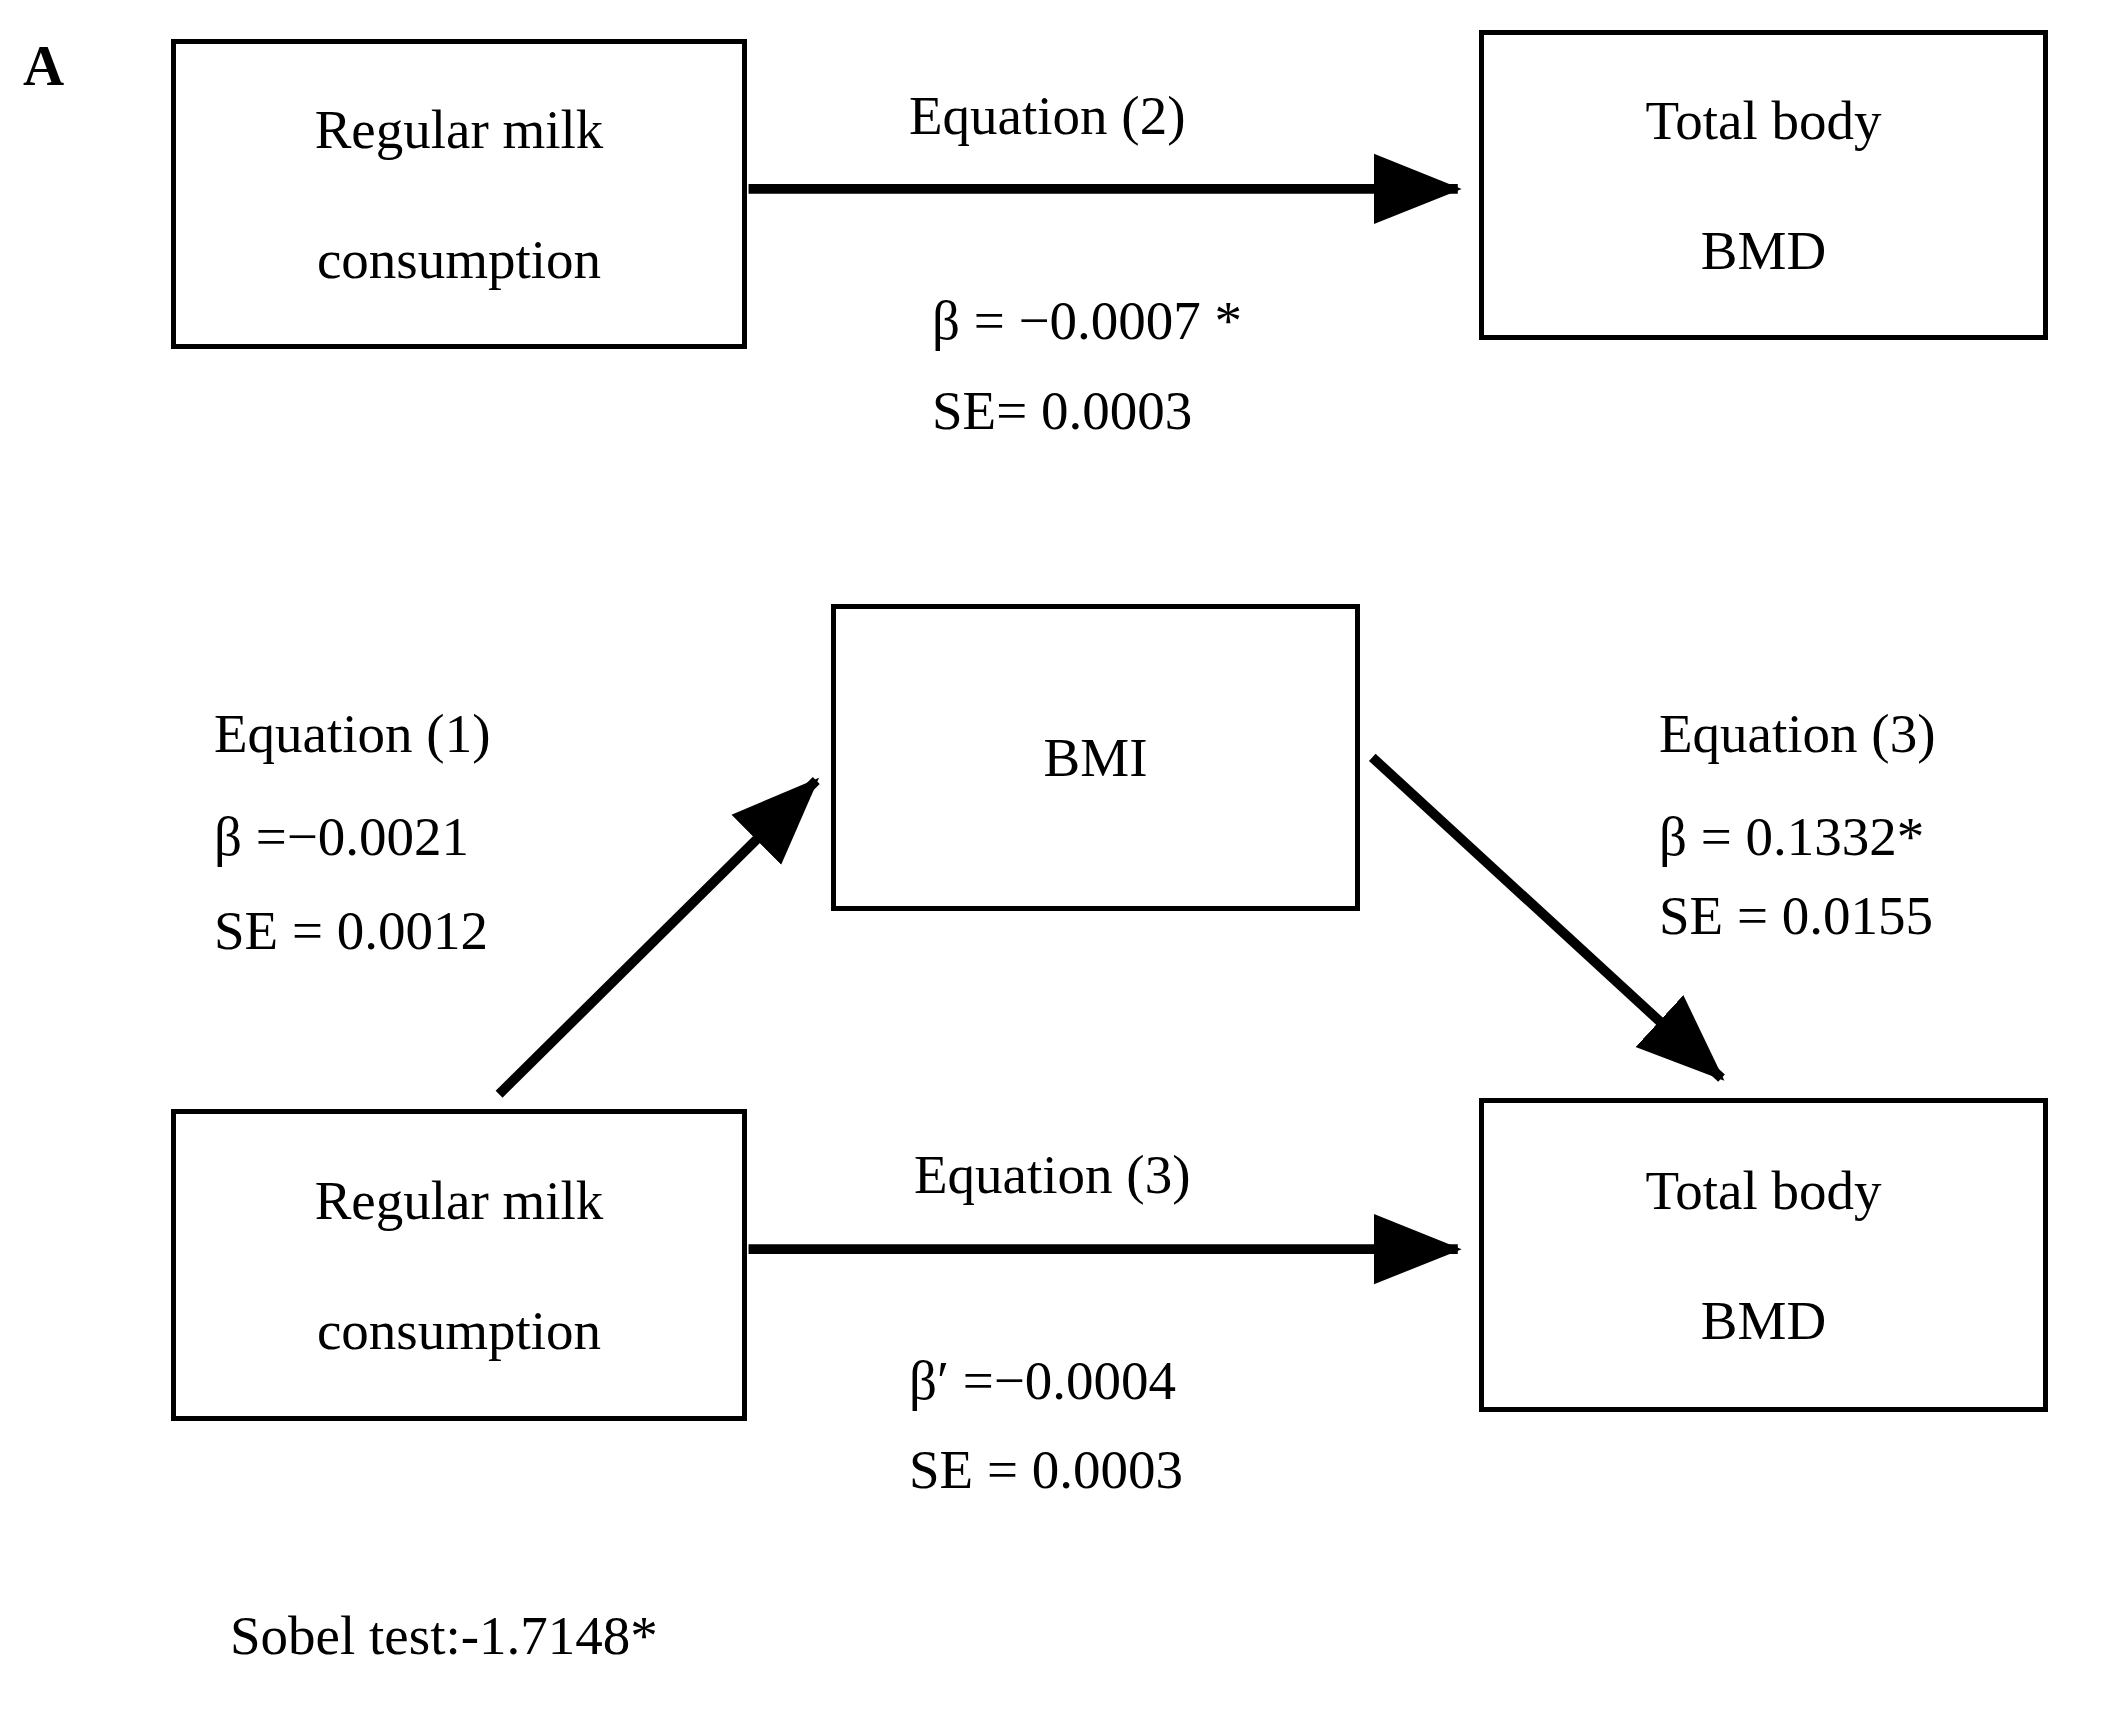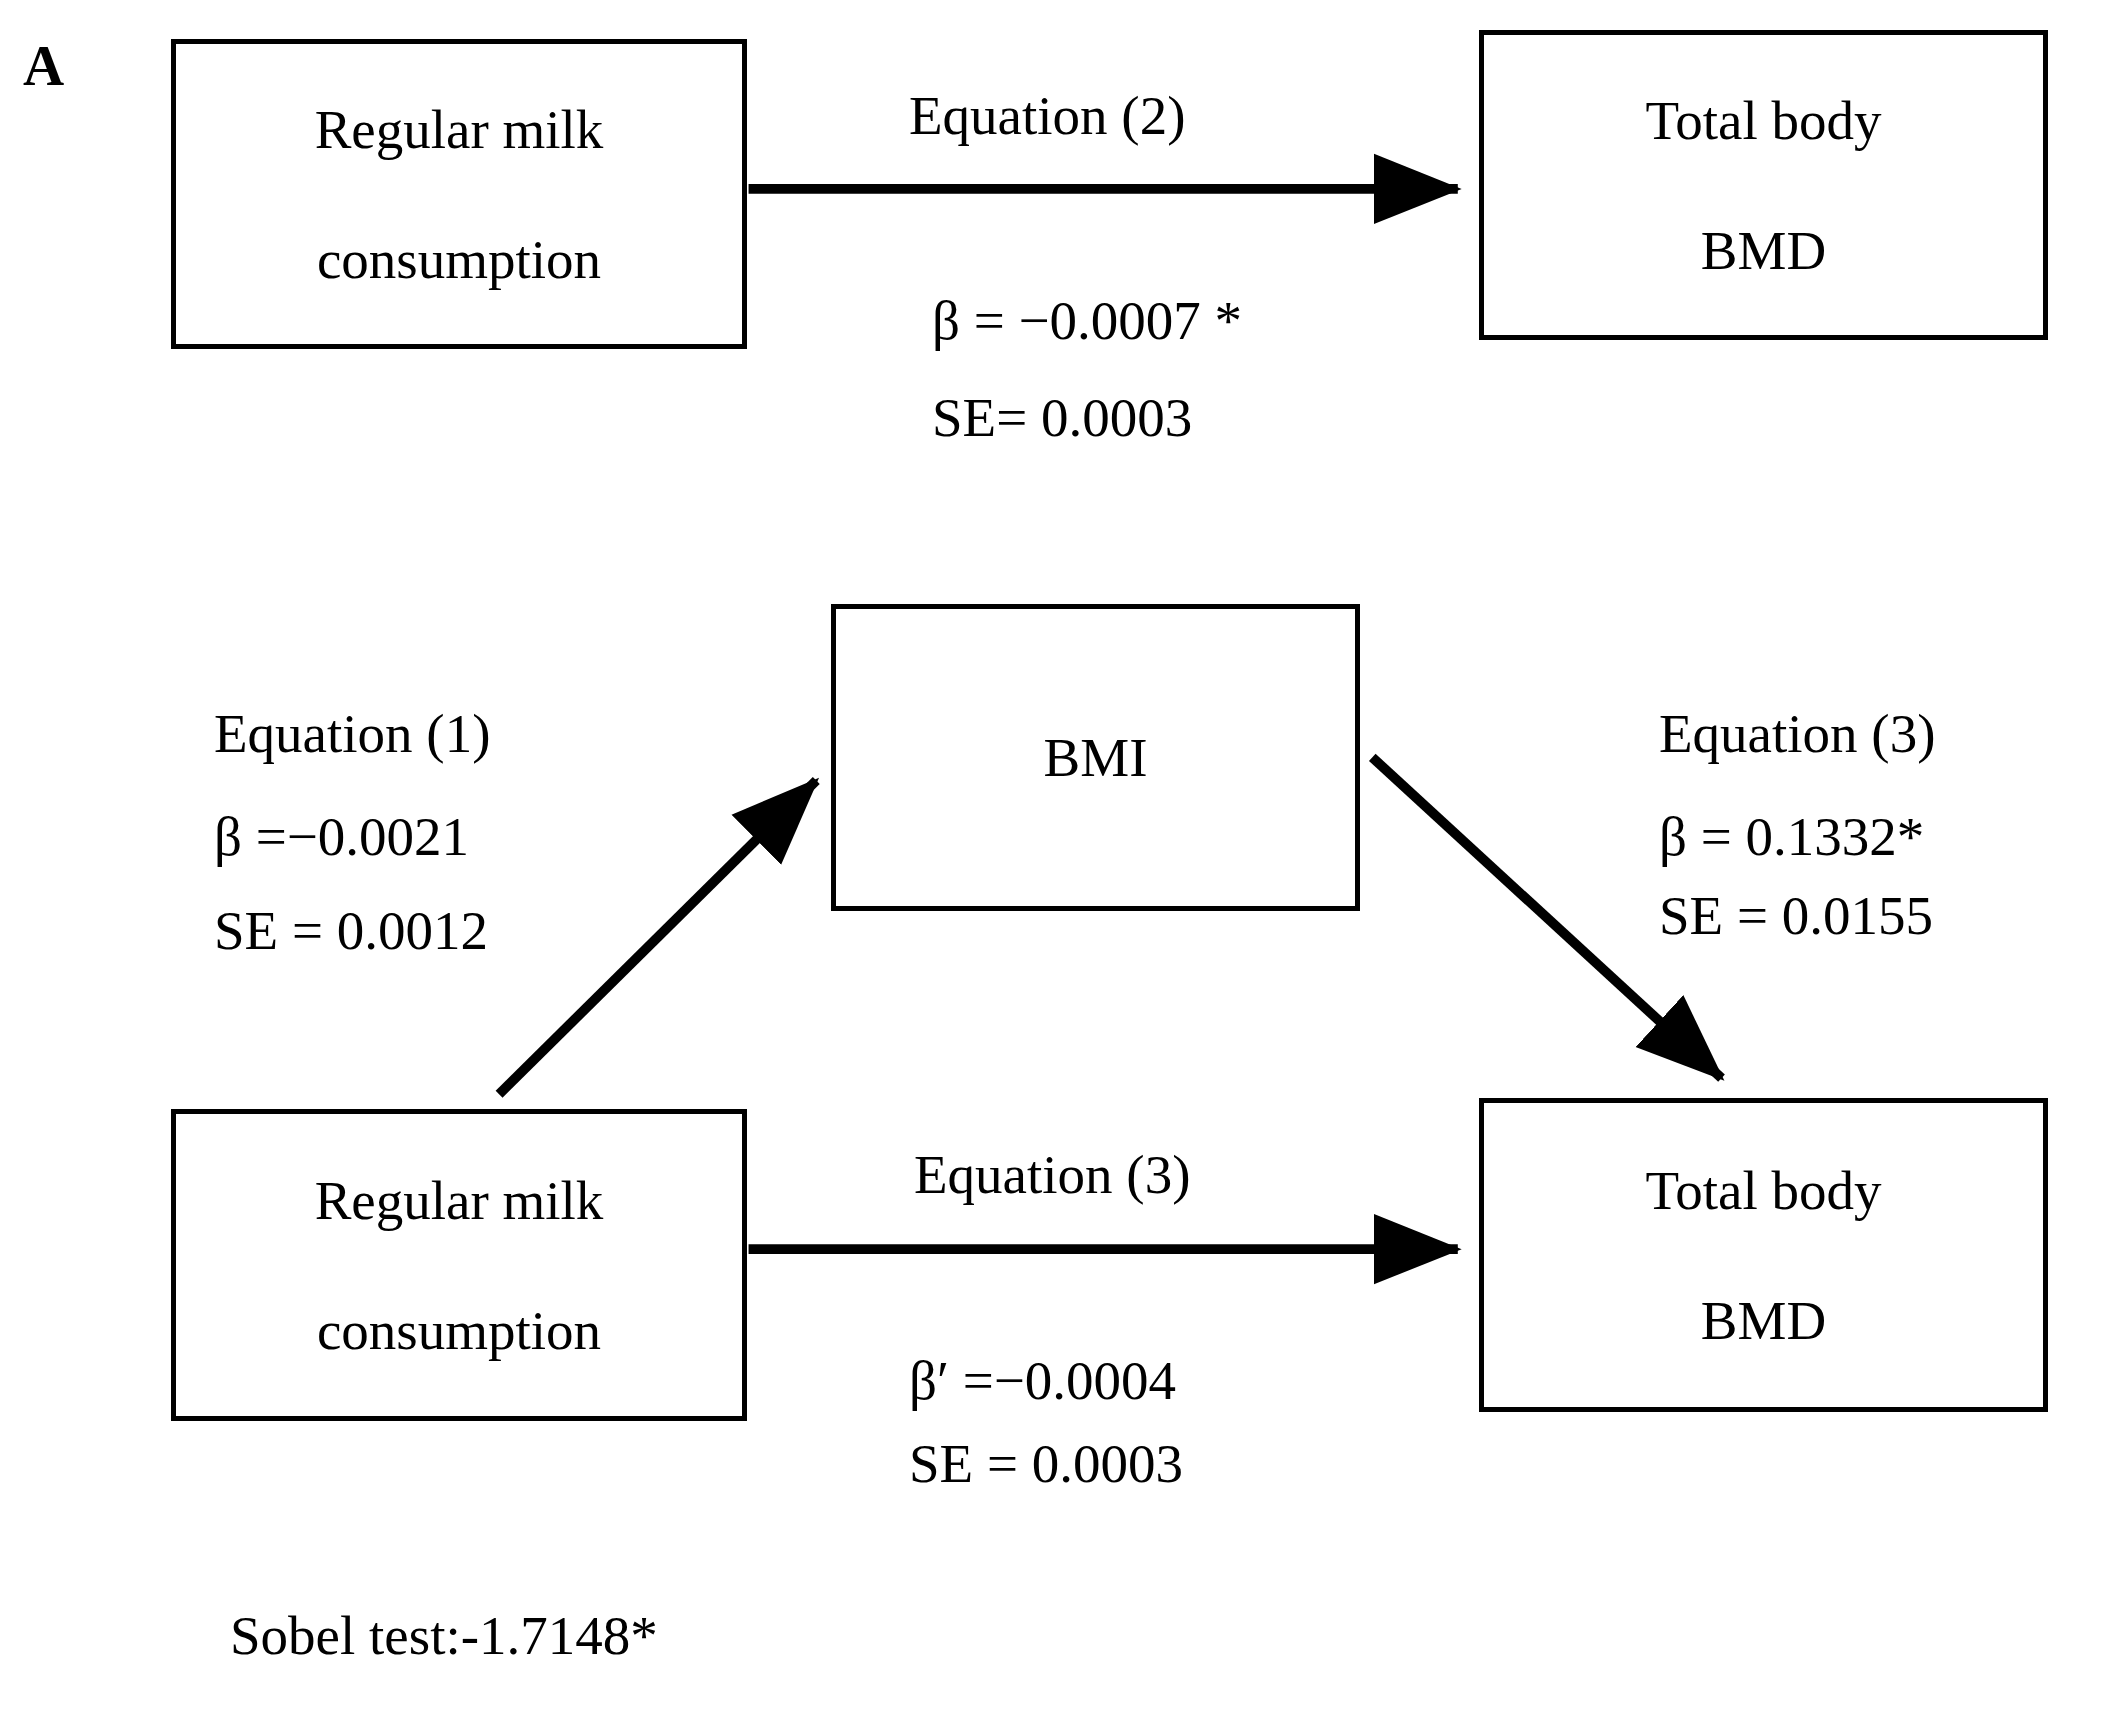--- a/index.html
+++ b/index.html
@@ -40,21 +40,21 @@
   .node-box .line1 { display: block; }
   .node-box .line2 { display: block; margin-top: 41px; }
   .node-box.single { justify-content: center; }
   .edge-label {
     position: absolute;
     font-size: 55px;
     line-height: 1.22;
     white-space: nowrap;
   }
   .edge-label .row { display: block; }
-  .edge-label .row.gap { margin-top: 30px; }
+  .edge-label .row.gap { margin-top: 23px; }
   .footer-note {
     position: absolute;
     font-size: 55px;
     white-space: nowrap;
   }
   svg.arrows {
     position: absolute;
     left: 0;
     top: 0;
     width: 2103px;
@@ -129,19 +129,19 @@
     <span class="row gap" style="margin-top:36px;">β = 0.1332*</span>
     <span class="row gap" style="margin-top:12px;">SE = 0.0155</span>
   </div>
 
   <div class="edge-label" style="left:914px; top:1141px;">
     <span class="row">Equation (3)</span>
   </div>
 
   <div class="edge-label" style="left:909px; top:1347px;">
     <span class="row">β′ =−0.0004</span>
-    <span class="row gap" style="margin-top:16px;">SE = 0.0003</span>
+    <span class="row gap" style="margin-top:22px;">SE = 0.0003</span>
   </div>
 
   <div class="footer-note" style="left:230px; top:1604px;">Sobel test:-1.7148*</div>
 
 </div>
 
 
 </body></html>

